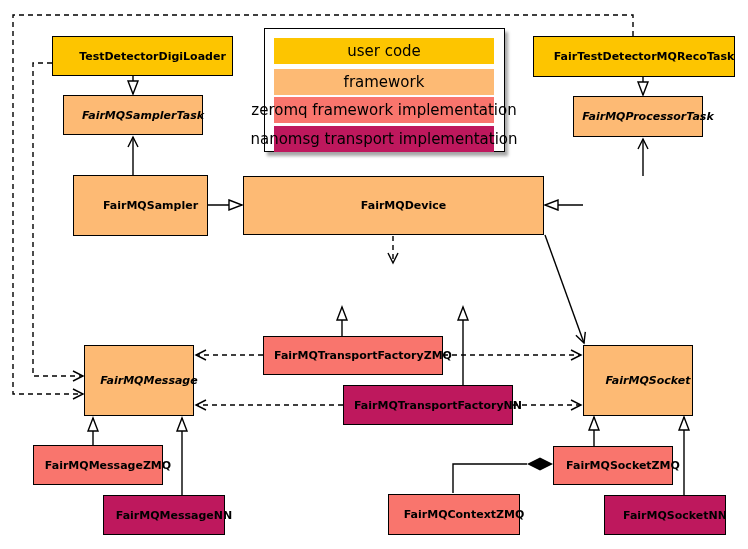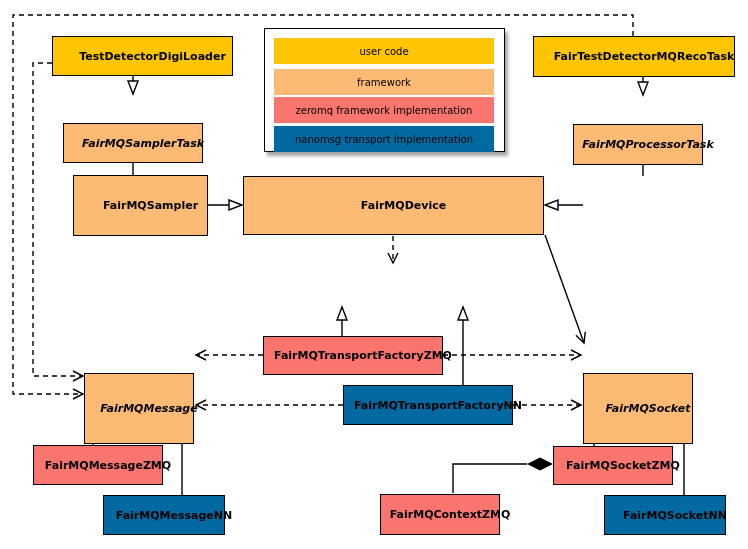--- a/index.html
+++ b/index.html
@@ -14,31 +14,31 @@
   .node {
     position:absolute; box-sizing:border-box; border:1.5px solid #000;
     display:flex; align-items:center; justify-content:center;
     font-size:11px; font-weight:bold; color:#000; text-align:center;
     white-space:nowrap;
     padding-left:20px;
   }
   .user { background:#fdc500; }
   .fw   { background:#fdba74; }
   .zmq  { background:#f9756d; }
-  .nn   { background:#0369a1; }
-  .abstract { font-style:italic;margin-top:28px; }
+  .nn   { background:#be185d; }
+  .abstract { font-style:italic; }
   #legend {
     position:absolute; left:264px; top:28px; width:241px; height:124px;
     background:#fff; border:1.5px solid #000; box-sizing:border-box;
     box-shadow:3px 4px 3px rgba(0,0,0,0.35);
   }
   .legend-row {
     position:absolute; left:9px; width:220px; height:26px;
     display:flex; align-items:center; justify-content:center;
-    font-size:10px; font-weight:normal; color:#000; white-space:nowrap;
+    font-size:15px; font-weight:normal; color:#000; white-space:nowrap;
   }
 </style>
 </head>
 <body>
 
 <div id="canvas">
 
   <svg id="edges" width="748" height="549" viewBox="0 0 748 549">
     <defs>
       <marker id="tri" markerUnits="userSpaceOnUse" markerWidth="16" markerHeight="14" refX="14" refY="6" orient="auto">
@@ -118,17 +118,17 @@
   </div>
   <div class="node nn" style="left:103px;top:495px;width:122px;height:40px">
     <span>FairMQMessageNN</span>
   </div>
   <div class="node zmq" style="left:553px;top:446px;width:120px;height:39px">
     <span>FairMQSocketZMQ</span>
   </div>
   <div class="node nn" style="left:604px;top:495px;width:122px;height:40px">
     <span>FairMQSocketNN</span>
   </div>
-  <div class="node zmq" style="left:380px;top:494px;width:120px;height:41px">
+  <div class="node zmq" style="left:388px;top:494px;width:132px;height:41px">
     <span>FairMQContextZMQ</span>
   </div>
 
 </div>
 
 </body></html>

